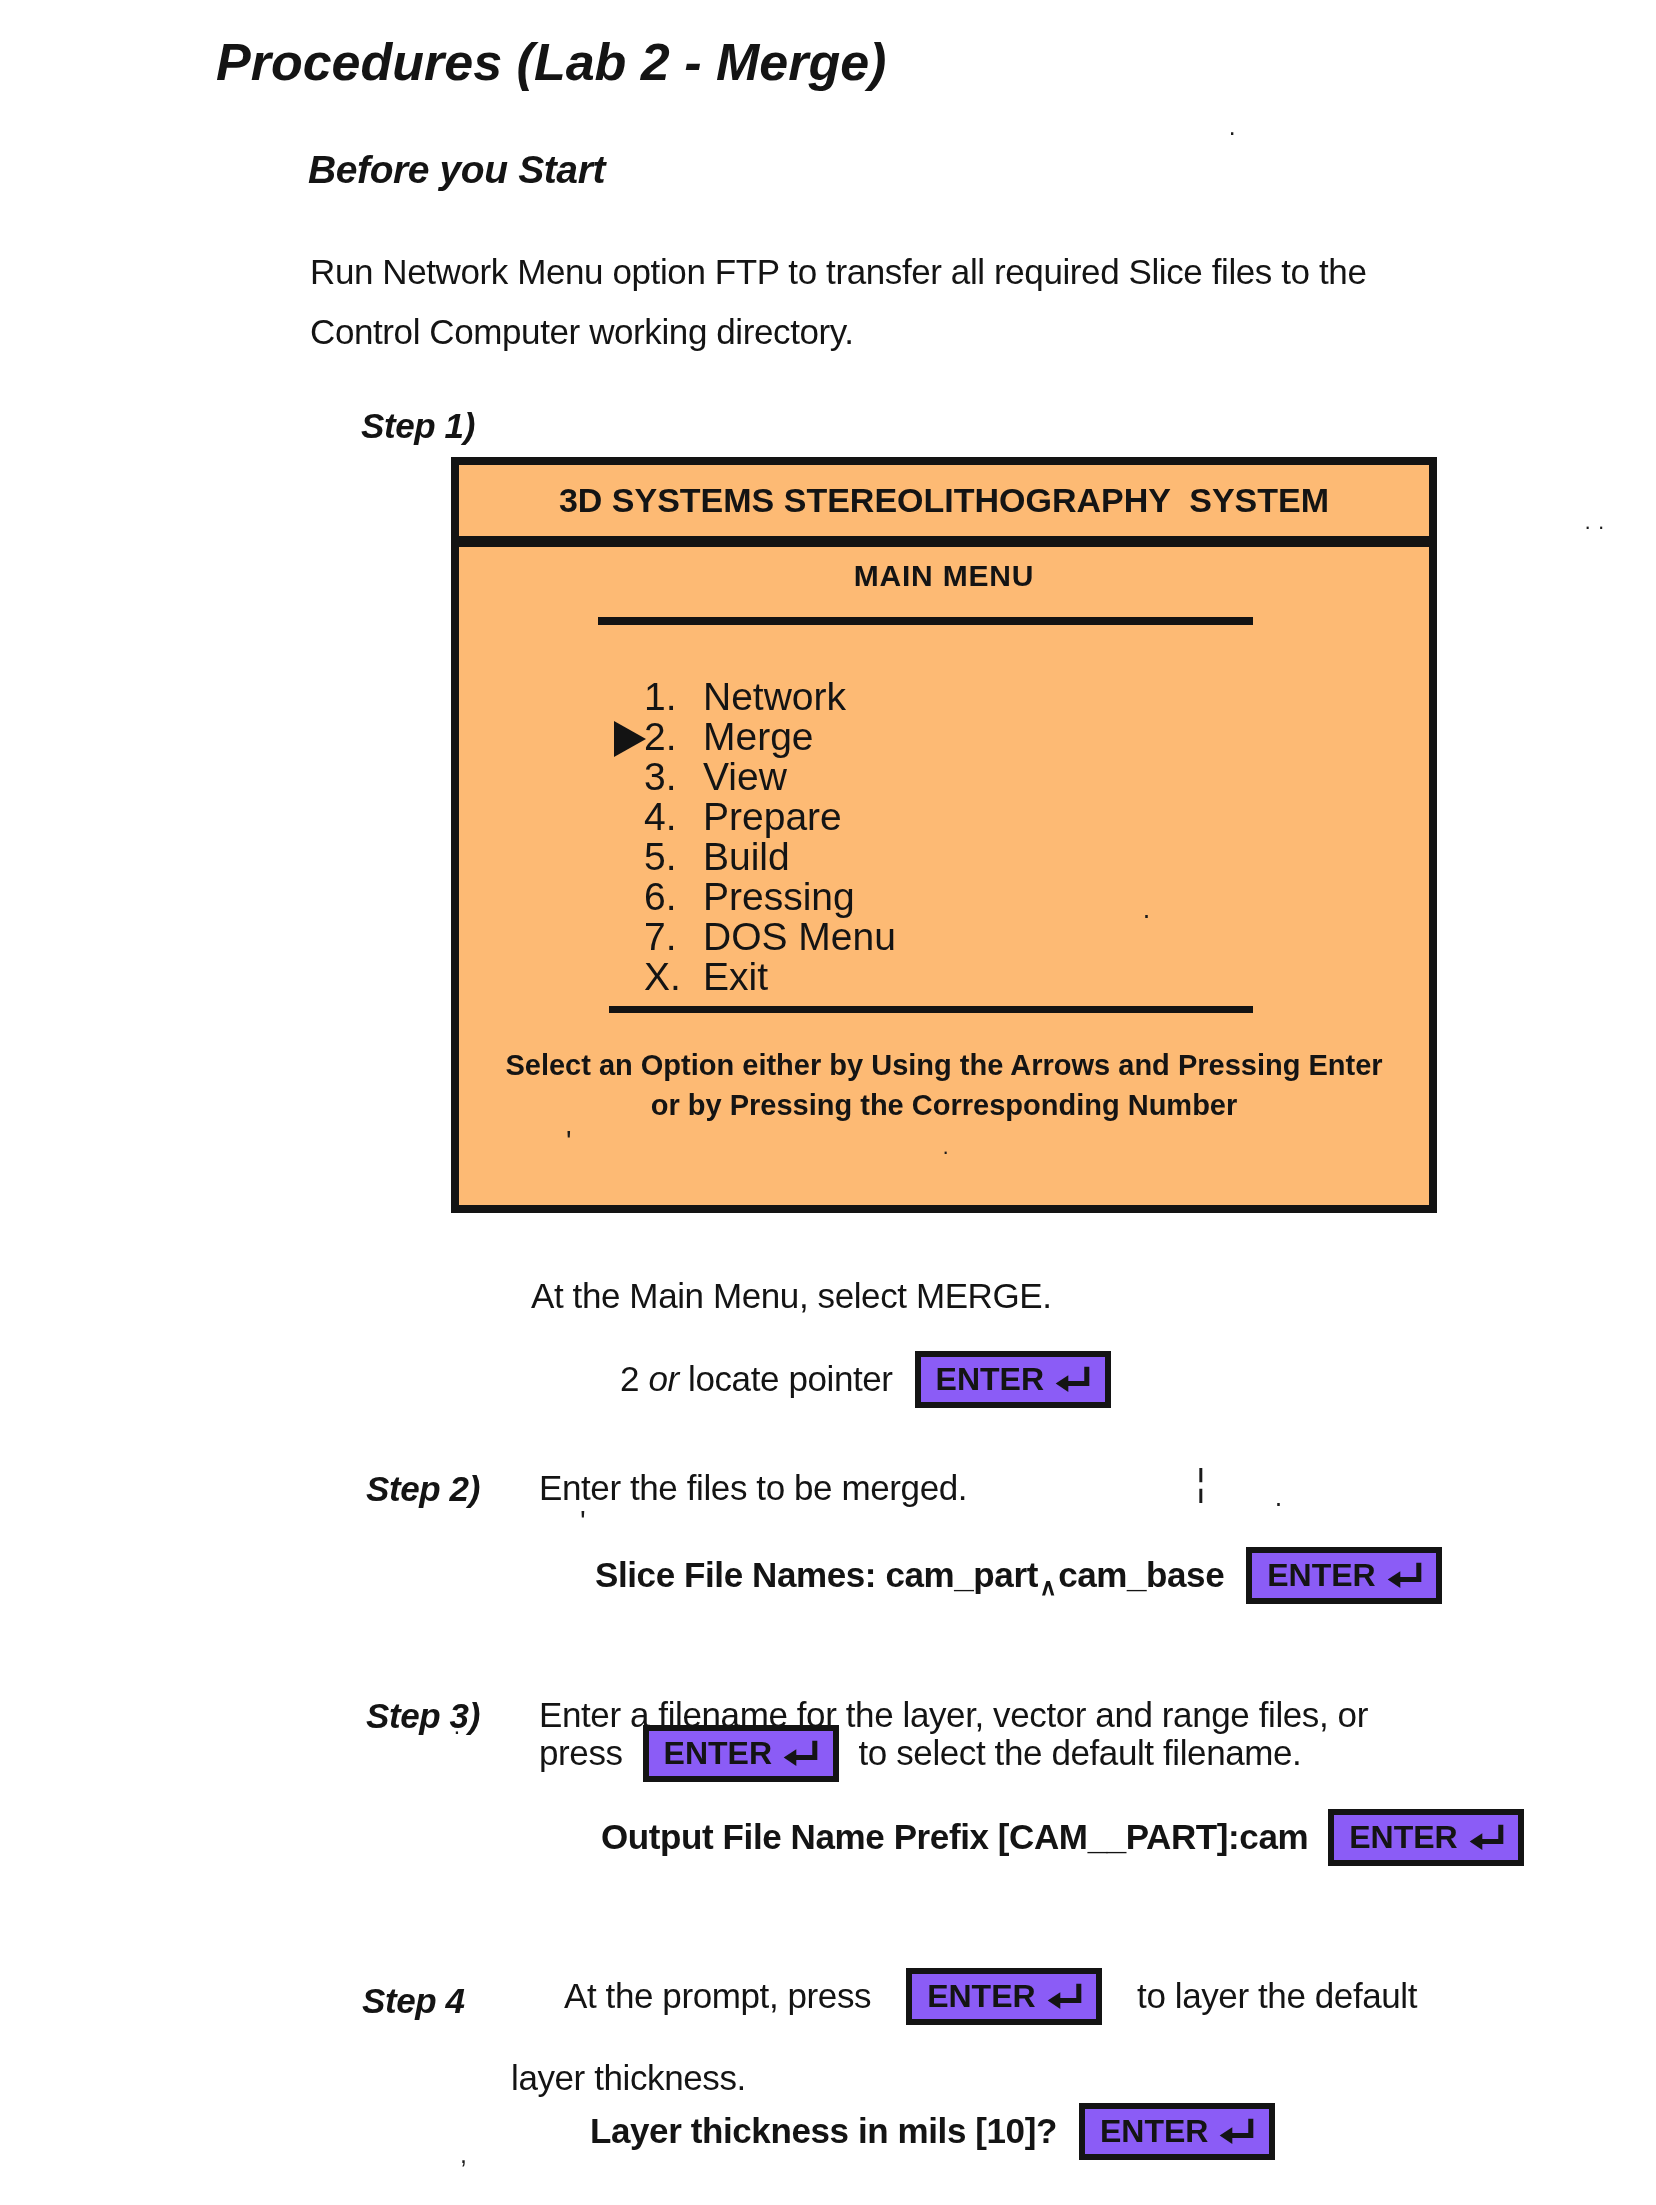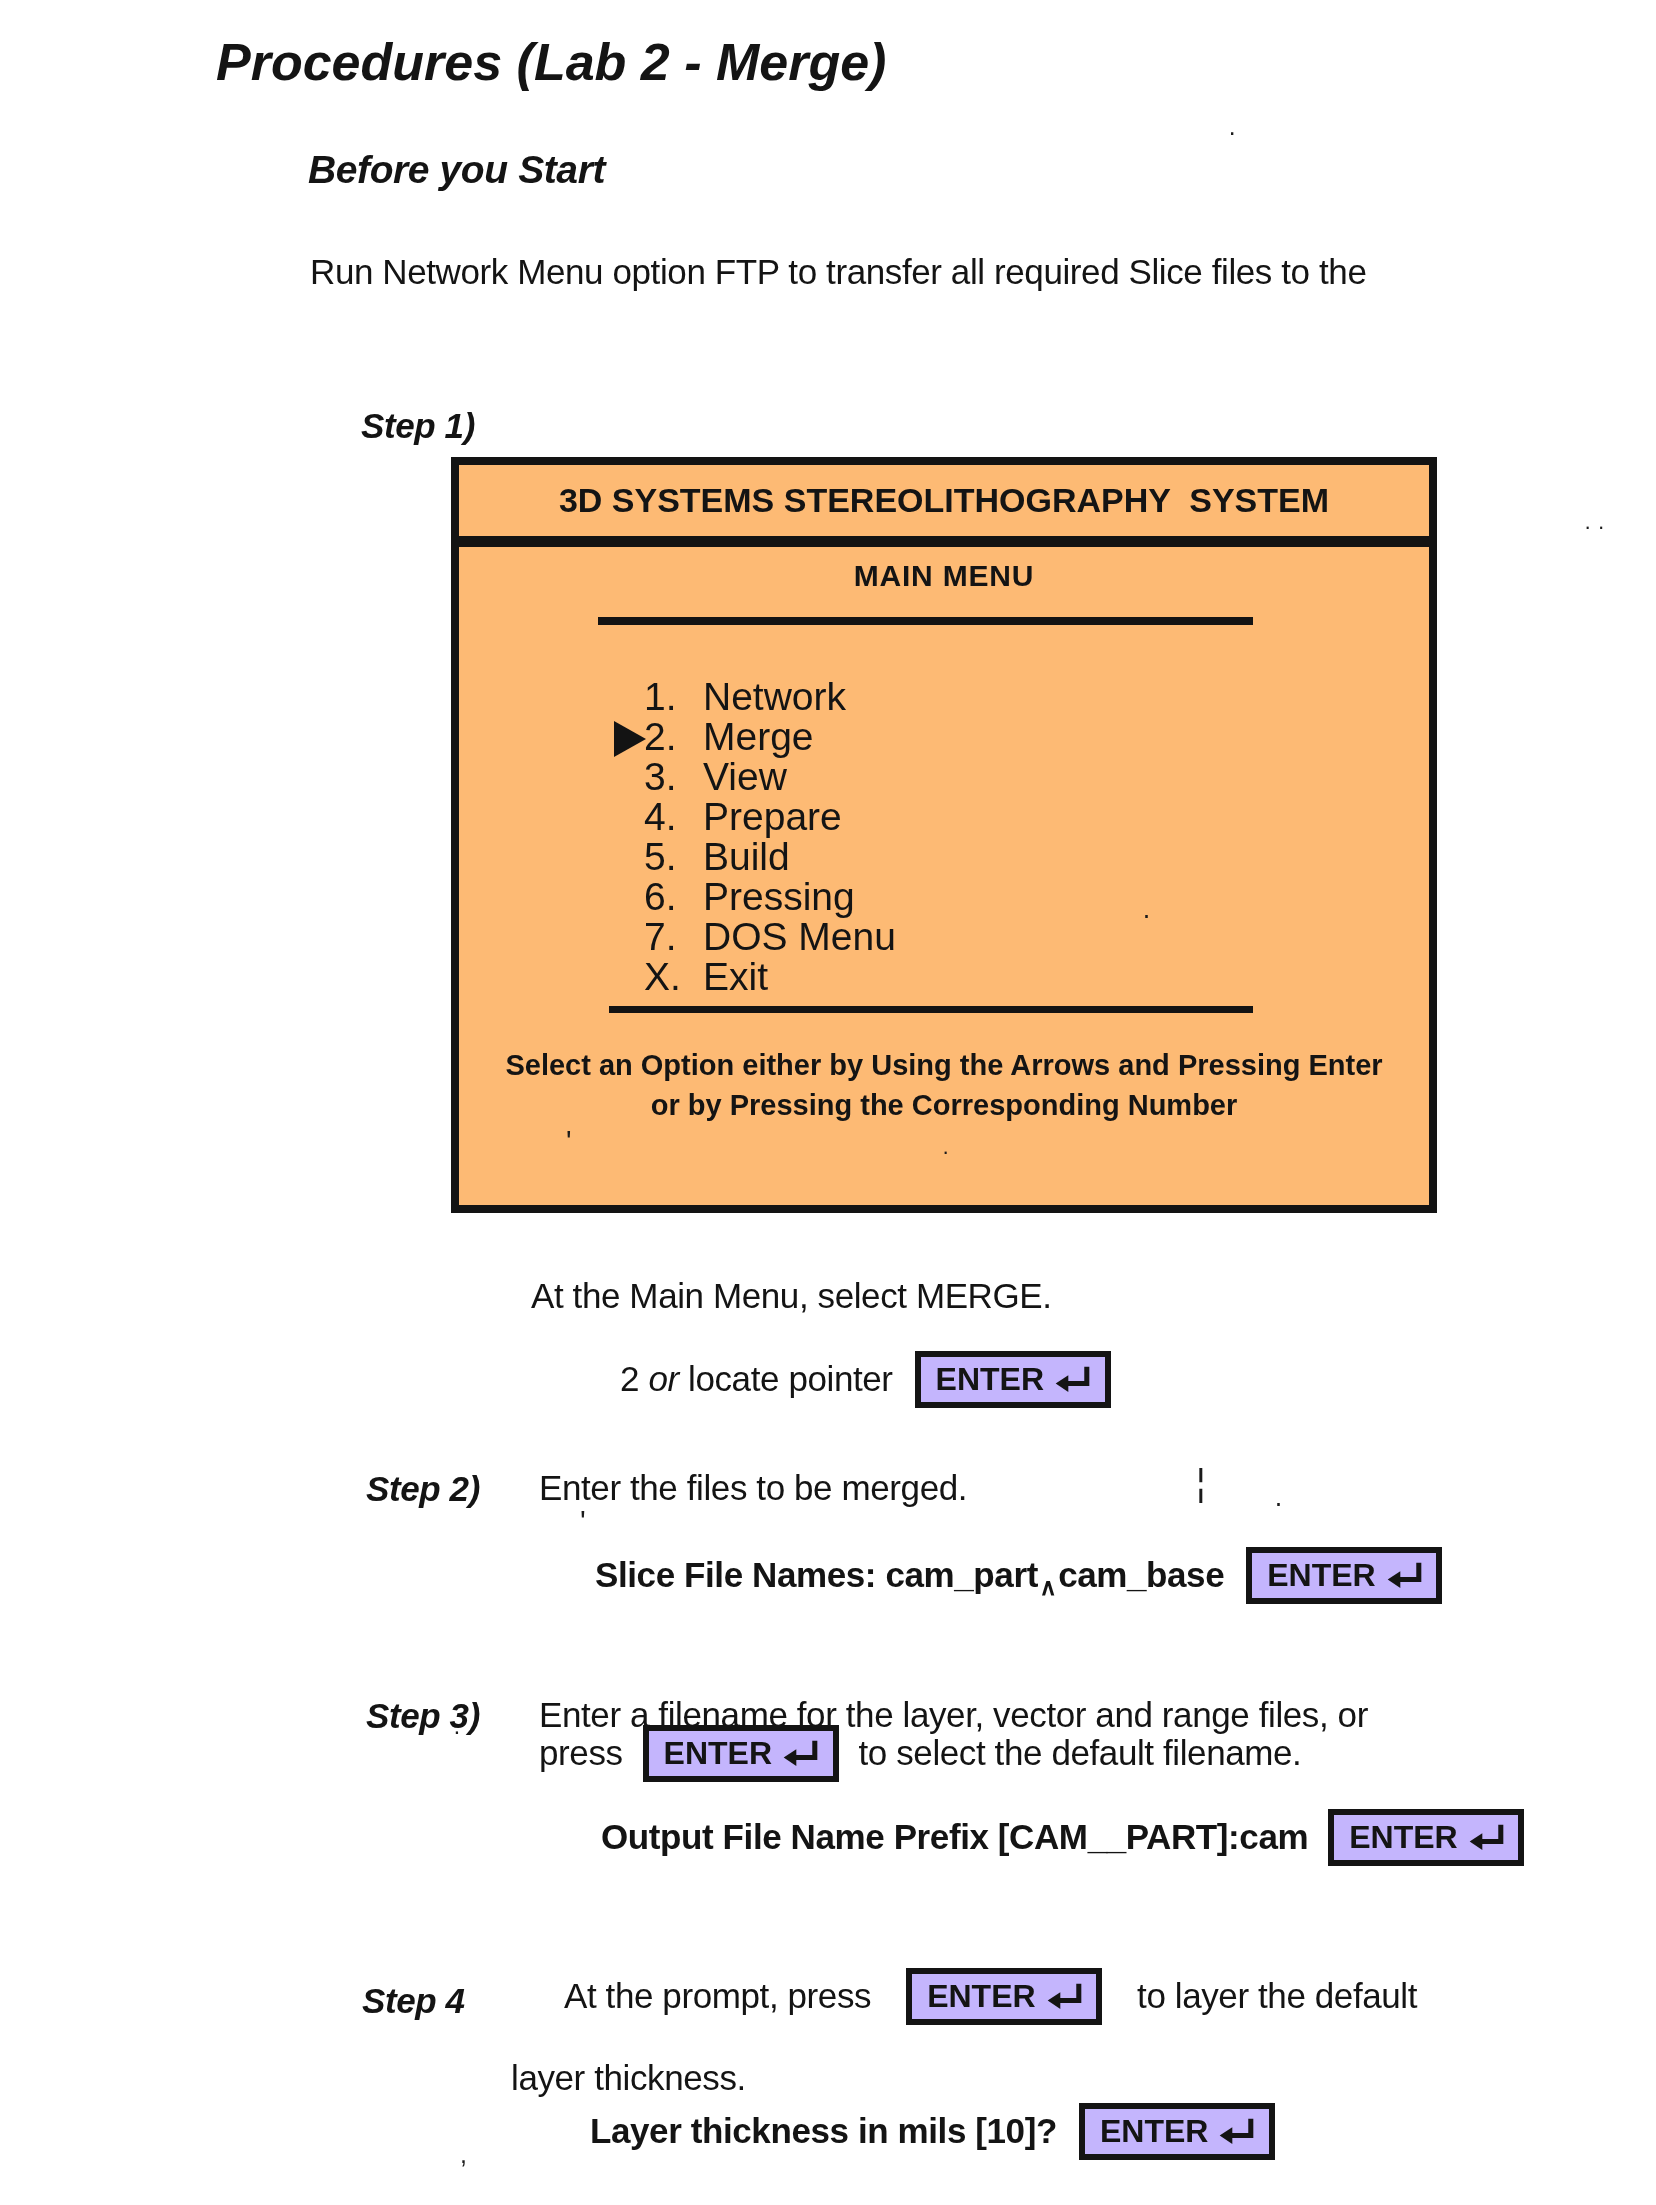--- a/index.html
+++ b/index.html
@@ -11,21 +11,21 @@
   .abs{position:absolute;}
   .doc-title{font-size:52px;font-weight:700;font-style:italic;letter-spacing:0;}
   .h2{font-size:39px;font-weight:700;font-style:italic;}
   .body-line{font-size:35px;line-height:1.1;}
   .step-label{font-size:35px;font-weight:700;font-style:italic;white-space:nowrap;}
   .prompt{font-weight:700;}
   .row{display:flex;align-items:center;}
   .enter-key{
     display:inline-flex;align-items:center;gap:10px;border:6.7px solid #141414;
     padding:5.9px 13.5px 7.6px 15px;font-weight:700;font-size:32px;line-height:1;
-    letter-spacing:0;background:#c4b5fd;white-space:nowrap;
+    letter-spacing:0;background:#8b5cf6;white-space:nowrap;
   }
   .enter-key svg{width:37px;height:27px;display:block;}
   
   .menu-box{
     position:absolute;left:451px;top:457px;width:986px;height:756px;
     border:8.4px solid #131313;box-sizing:border-box;background:#fdba74;letter-spacing:0;
   }
   .mb-title{
     position:absolute;top:0;left:0;right:0;height:71px;border-bottom:11px solid #131313;
     display:flex;align-items:center;justify-content:center;
@@ -54,20 +54,21 @@
 </style>
 </head>
 <body>
 
 <div class="page">
 
   <div class="abs doc-title" style="left:216px;top:32px;">Procedures (Lab 2 - Merge)</div>
   <div class="abs h2" style="left:308px;top:148px;">Before you Start</div>
 
   <div class="abs body-line" style="left:310px;top:253px;">Run Network Menu option FTP to transfer all required Slice files to the</div>
+  <div class="abs body-line" style="left:310px;top:313px;">Control Computer working directory.</div>
 
   <div class="abs step-label" style="left:361px;top:406px;">Step 1)</div>
 
   <div class="menu-box">
     <div class="mb-title">3D SYSTEMS STEREOLITHOGRAPHY  SYSTEM</div>
     <div class="mb-menu-label">MAIN MENU</div>
     <div class="mb-hr1"></div>
 
     <div class="mb-list">
       <div class="mb-row">

